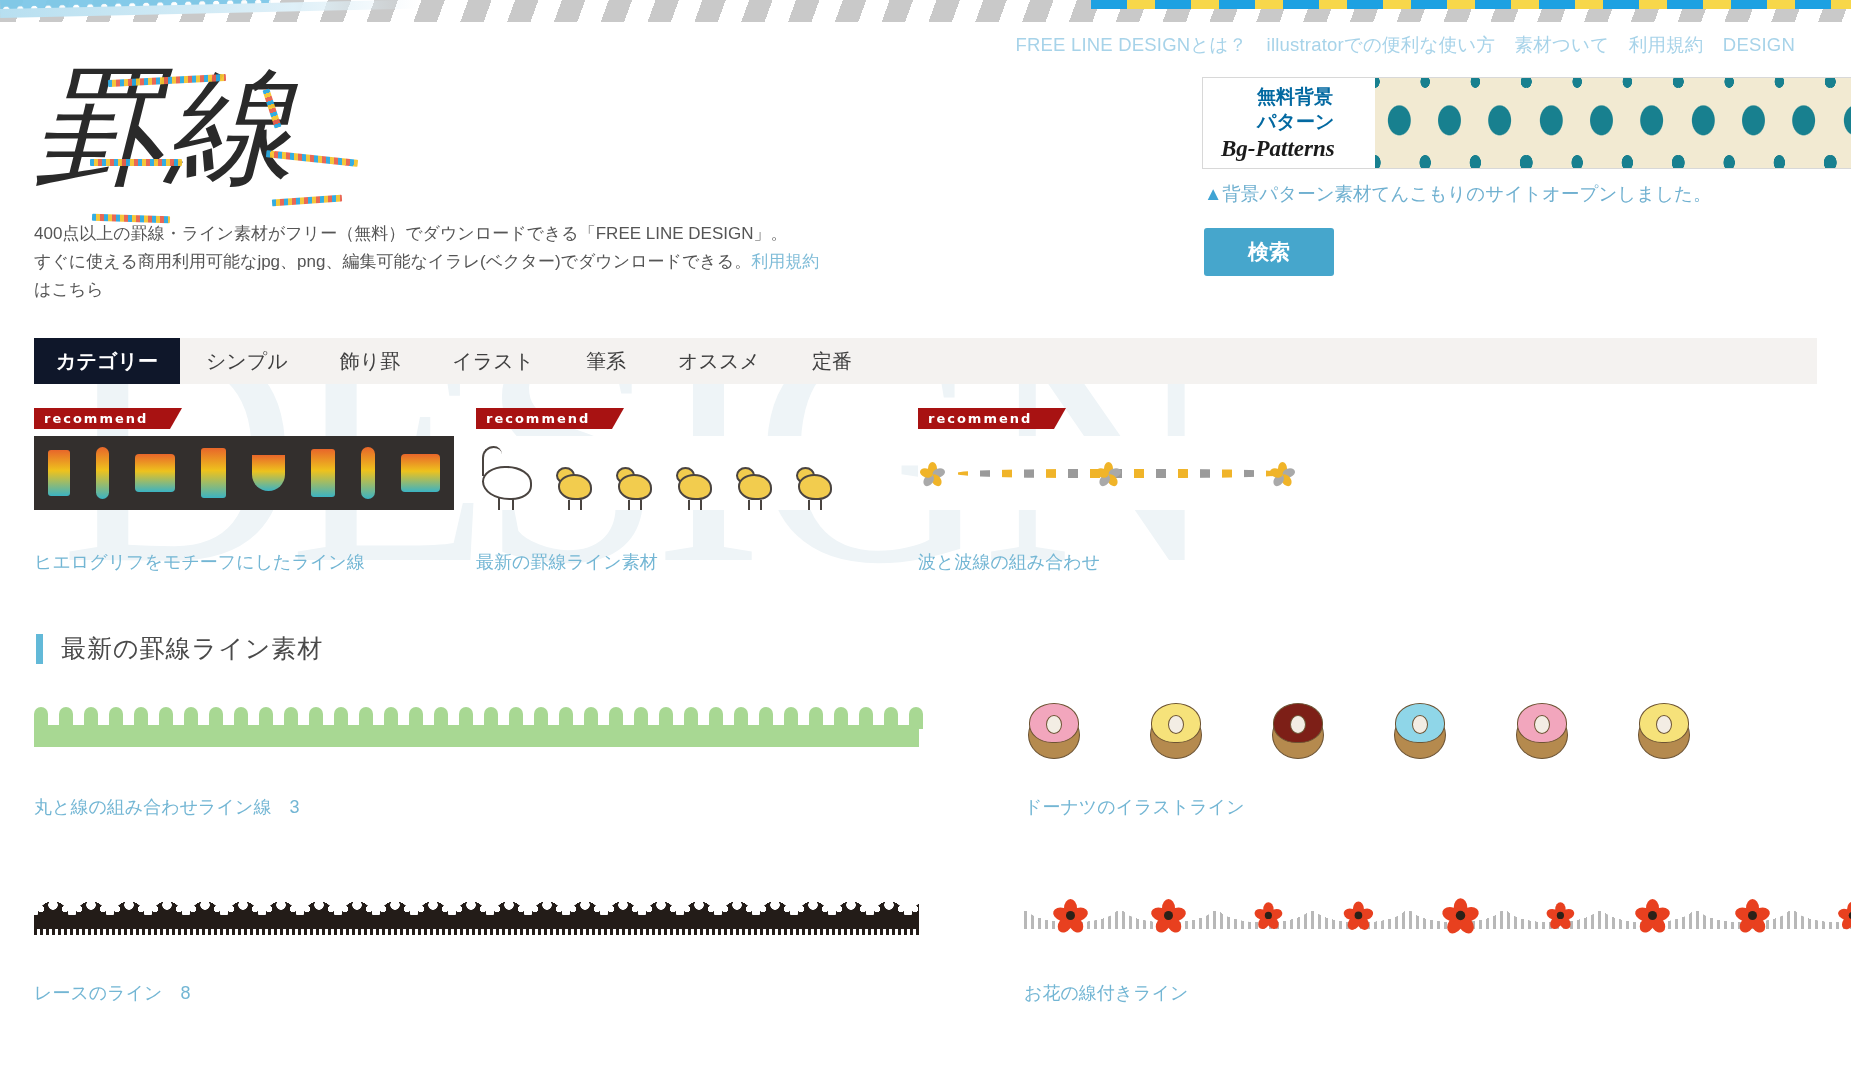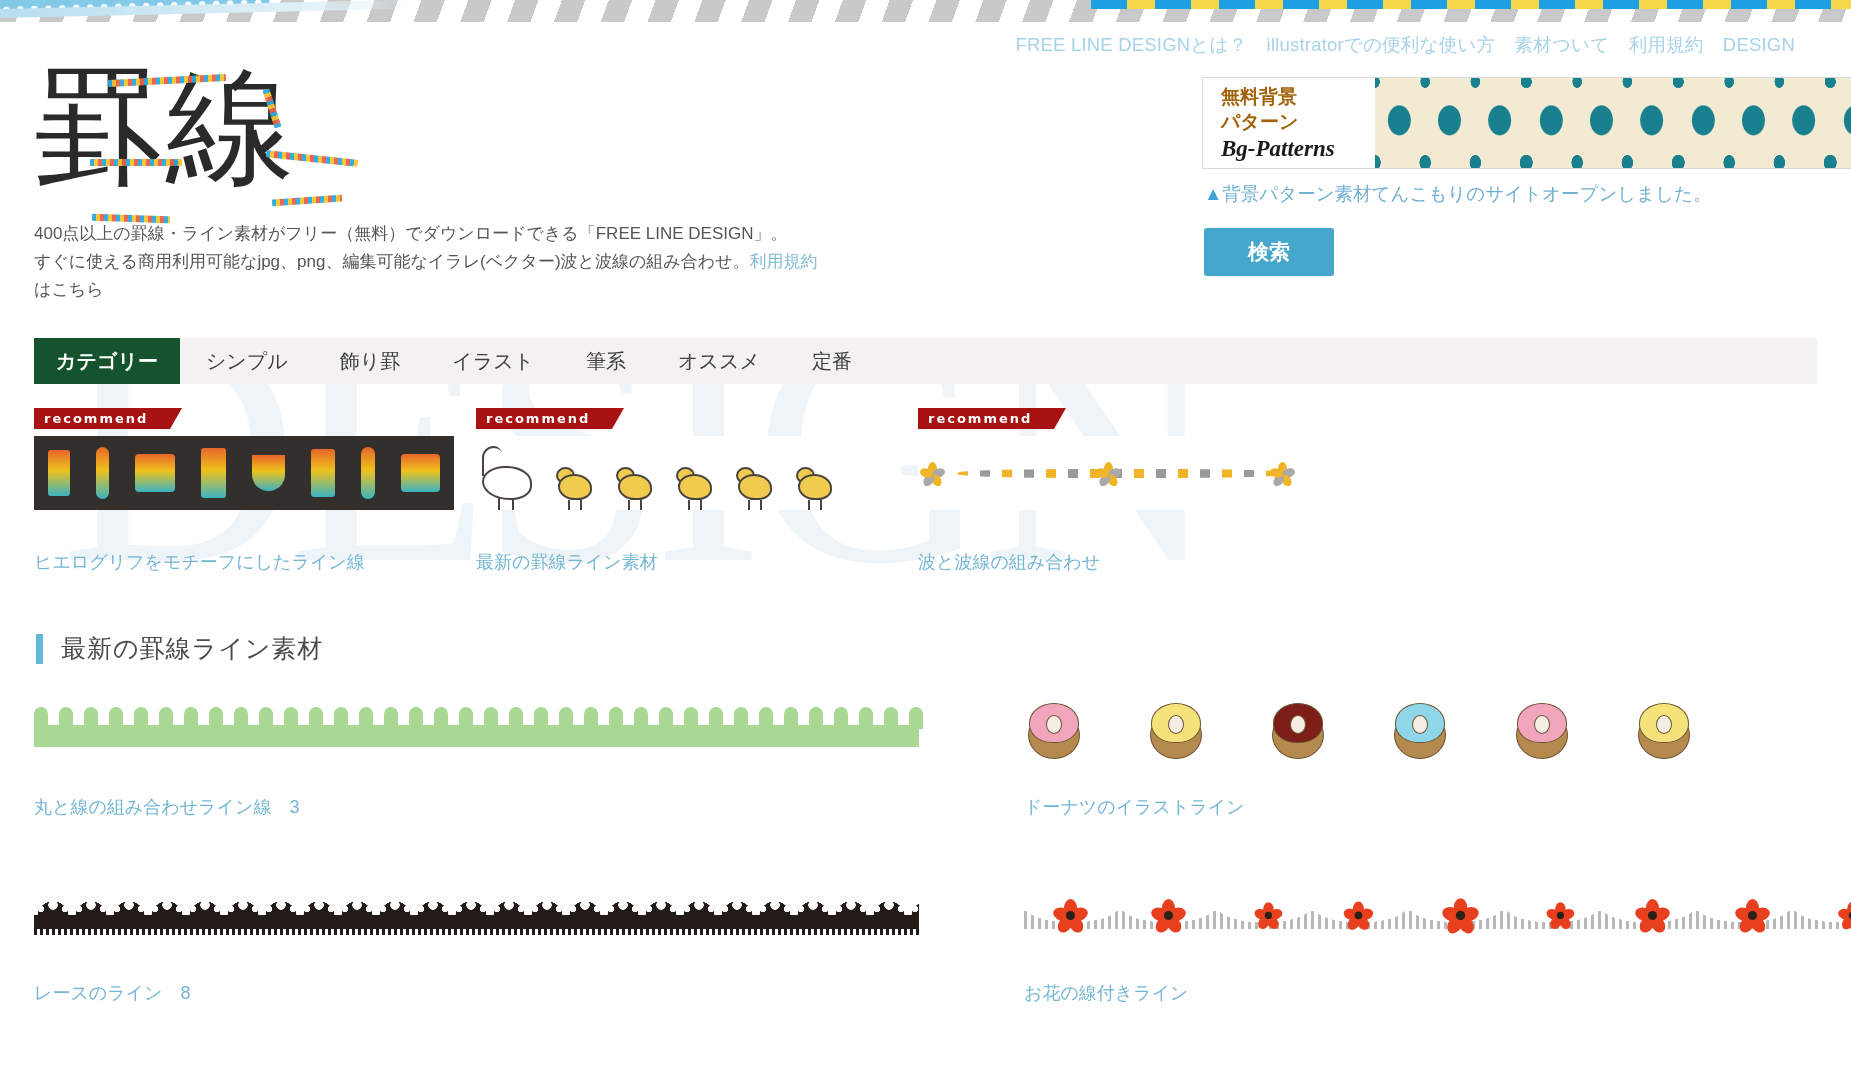--- a/index.html
+++ b/index.html
@@ -62,21 +62,21 @@
   .topnav a{
     color:#a7d3e9;text-decoration:none;margin-left:14px;white-space:nowrap;
   }
   .topnav a:first-child{margin-left:0;}
 
   .header{
     display:flex;align-items:flex-start;
     padding:6px 40px 0 34px;
   }
   .header-left{flex:0 0 1160px;}
-  .logo-row{display:flex;align-items:center;gap:32px;}
+  .logo-row{display:flex;align-items:center;gap:32px;font-style:italic;}
   .logo-mark{
     position:relative;
     font-family:"Liberation Serif","DejaVu Serif",serif;
     font-size:128px;line-height:1.02;
     color:#2a2a2a;letter-spacing:4px;
     white-space:nowrap;
   }
   .logo-mark .tape{
     position:absolute;height:7px;border-radius:1px;
     background:repeating-linear-gradient(90deg,#2aa9e0 0 4px,#f4c430 4px 8px,#e8604c 8px 12px);
@@ -113,22 +113,22 @@
   
   .header-right{flex:1;padding-top:14px;}
   .bg-banner{
     width:652px;height:92px;border:1px solid #d8d8d8;
     display:flex;overflow:hidden;background:#fff;margin-left:8px;
   }
   .bg-banner .bb-label{
     flex:0 0 172px;display:flex;flex-direction:column;justify-content:center;
     padding-left:18px;background:#fff;
   }
-  .bb-l1,.bb-l2{font-size:19px;font-weight:700;color:#a16207;line-height:1.28;
-    font-family:"DejaVu Sans","Liberation Sans",sans-serif;}
+  .bb-l1,.bb-l2{font-size:19px;font-weight:700;color:#0369a1;line-height:1.28;
+    font-family:"DejaVu Sans","Liberation Sans",sans-serif;margin-left:36px;}
   .bb-l3{font-family:"Liberation Serif","DejaVu Serif",serif;
     font-style:italic;font-weight:700;font-size:23px;color:#1b1b1b;margin-top:3px;}
   .bb-pattern{
     flex:1;
     background-color:#f2ead2;
     background-image:
       radial-gradient(ellipse 26px 34px at 16% 46%, #18808f 42%, rgba(24,128,143,0) 46%),
       radial-gradient(ellipse 26px 34px at 49% 46%, #18808f 42%, rgba(24,128,143,0) 46%),
       radial-gradient(ellipse 26px 34px at 82% 46%, #18808f 42%, rgba(24,128,143,0) 46%),
       radial-gradient(ellipse 13px 17px at 16% 46%, #a8d2d4 55%, rgba(168,210,212,0) 60%),
@@ -165,21 +165,21 @@
     font-family:"DejaVu Sans","Liberation Sans",sans-serif;
   }
 
   
   .catnav{
     margin:34px 34px 0 34px;
     height:46px;background:#f4f2f0;display:flex;align-items:stretch;
     position:relative;z-index:3;
   }
   .catnav .cat-label{
-    background:#14532d;color:#fff;font-weight:700;font-size:20px;
+    background:#0f172a;color:#fff;font-weight:700;font-size:20px;
     display:flex;align-items:center;justify-content:center;padding:16px 22px;
     white-space:nowrap;
   }
   .catnav .cat-item{
     display:flex;align-items:center;padding:0 26px;font-size:20px;color:#3f3f3f;
     white-space:nowrap;cursor:pointer;
   }
 
   
   .rec-row{
@@ -343,21 +343,21 @@
           <i class="tape t4"></i>
           <i class="tape t5"></i>
           <i class="tape t6"></i>
         </div>
         <div class="logo-tagline">
         </div>
       </div>
 
       <p class="lead">
         <span>400点以上の罫線・ライン素材がフリー（無料）でダウンロードできる「FREE LINE DESIGN」。</span><br>
-        <span>すぐに使える商用利用可能なjpg、png、編集可能なイラレ(ベクター)波と波線の組み合わせ。</span><a href="#">利用規約</a><br>
+        <span>すぐに使える商用利用可能なjpg、png、編集可能なイラレ(ベクター)でダウンロードできる。</span><a href="#">利用規約</a><br>
         <span>はこちら</span>
       </p>
     </div>
 
     <div class="header-right">
 
       <div class="bg-banner">
         <div class="bb-label">
           <div class="bb-l1">無料背景</div>
           <div class="bb-l2">パターン</div>

